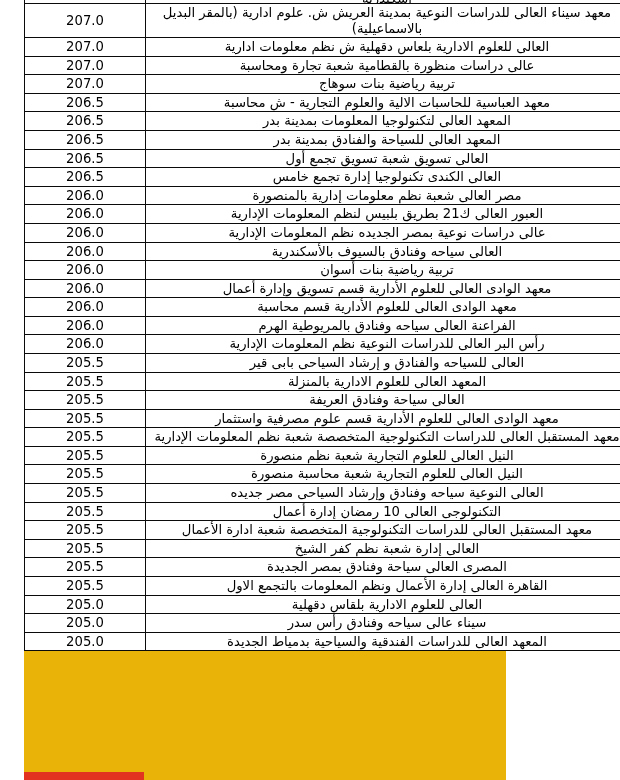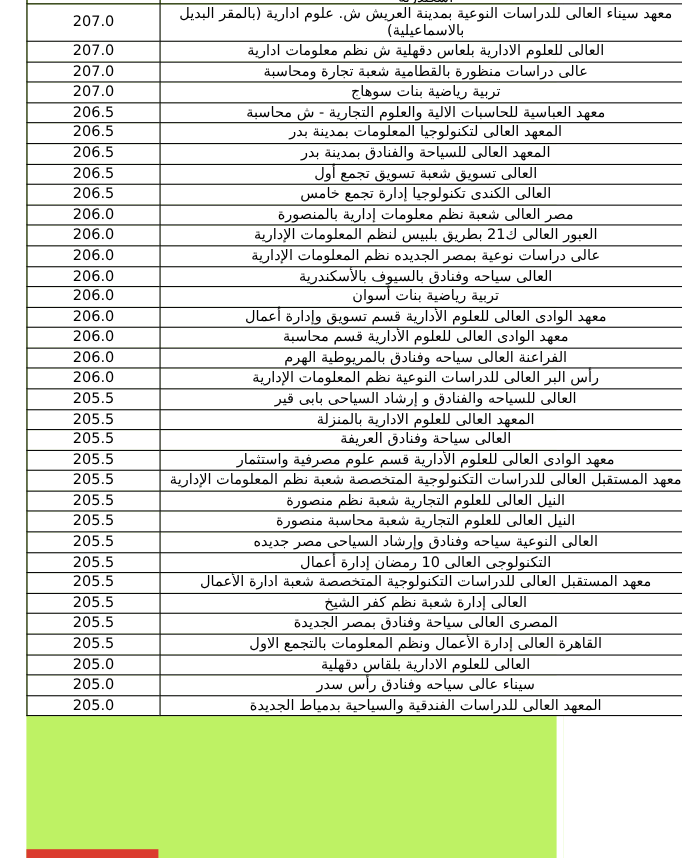--- a/index.html
+++ b/index.html
@@ -10,21 +10,21 @@
   body {
     width: 620px;
     height: 780px;
     font-family: "DejaVu Sans", "Liberation Sans", sans-serif;
     overflow: hidden;
   }
   .page {
     position: relative;
     width: 512px;
     height: 780px;
-    background: #bef264;
+    background: #eab308;
     box-sizing: border-box;
   }
   .side-strip-left {
     position: absolute;
     left: 0; top: 0;
     width: 24px; height: 780px;
     background: #ffffff;
   }
   .side-strip-right {
     position: absolute;

